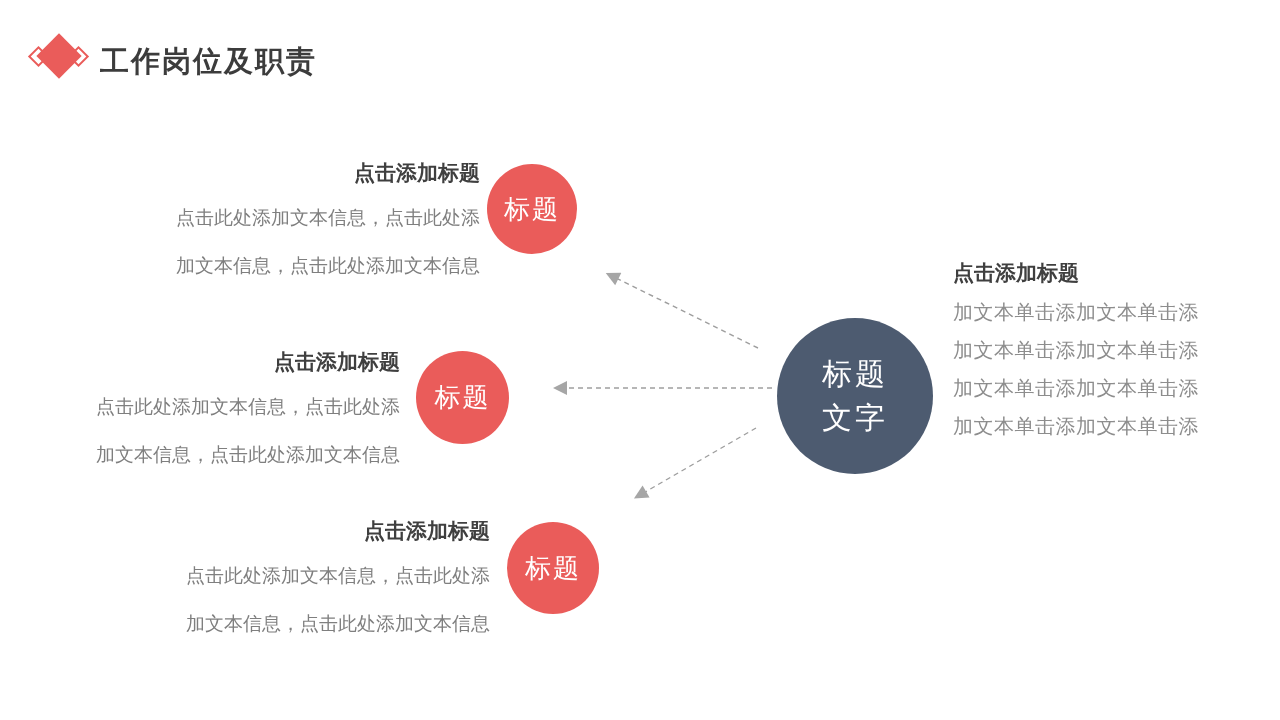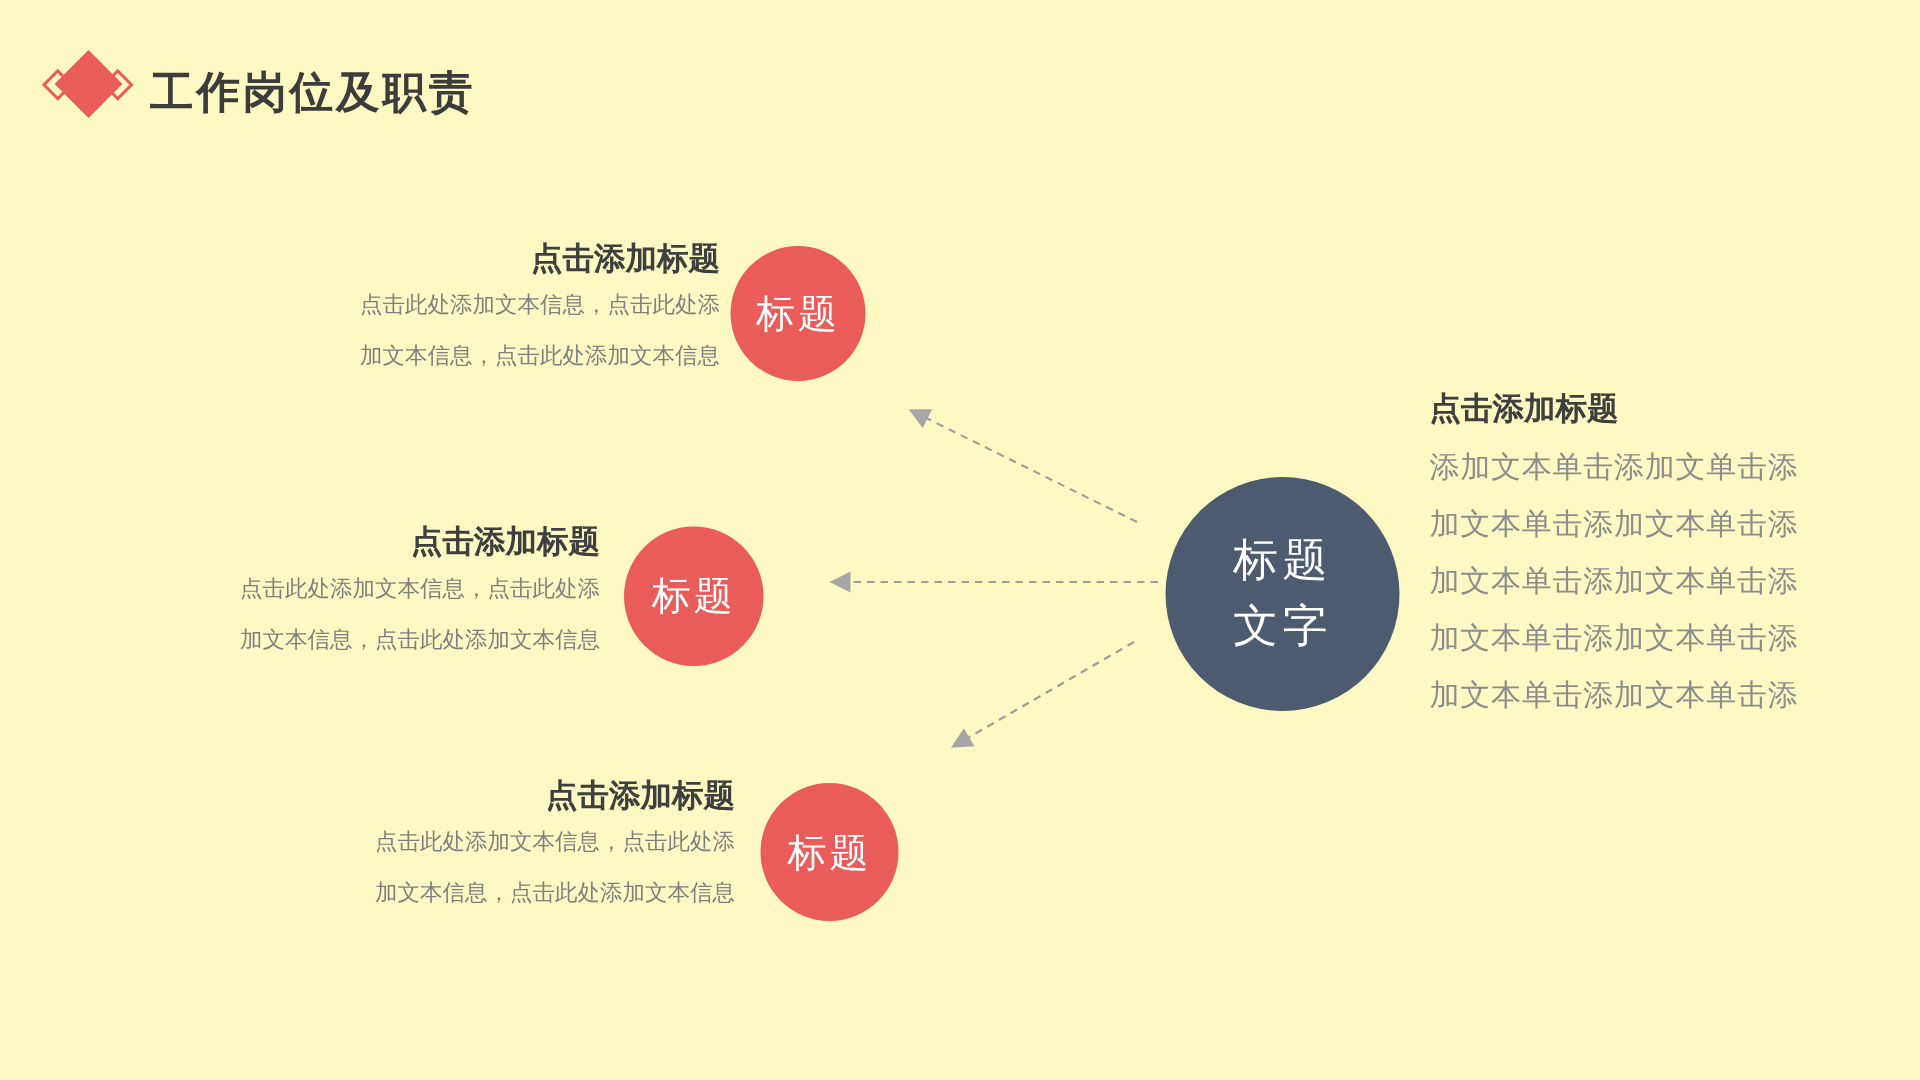--- a/index.html
+++ b/index.html
@@ -1,37 +1,37 @@
 <!DOCTYPE html>
 <html><head>
 <meta charset="utf-8">
 <style>
   * { margin:0; padding:0; box-sizing:border-box; }
   html,body { background:#e9e8e7; }
   .slide {
     position:relative; width:1280px; height:720px;
-    background:#fef9c3; overflow:hidden;
+    background:#ffffff; overflow:hidden;
     font-family:"Liberation Sans","DejaVu Sans",sans-serif;
   }
 
   
   .hdr-icon { position:absolute; left:30px; top:28px; width:60px; height:60px; }
   .chev { position:absolute; top:21px; width:15px; height:15px;
           border:2px solid #ea5c5a; transform:rotate(45deg); background:transparent; }
   .chev-l { left:1px; }
   .chev-r { left:41px; }
   .diamond { position:absolute; left:13px; top:12px; width:32px; height:32px;
              background:#ea5c5a; transform:rotate(45deg); }
   .hdr-title { position:absolute; left:100px; top:42px; font-size:29px;
                font-weight:600; color:#3c3c3c; letter-spacing:2px; white-space:nowrap; }
 
   
   .branch-text { position:absolute; text-align:right; width:350px; }
   .b-heading { font-size:21px; font-weight:bold; color:#3f3f3f; line-height:26px; }
-  .b-body { font-size:15px; color:#7f7f7f; line-height:32px; margin-top:2px; white-space:nowrap; }
+  .b-body { font-size:19px; color:#7f7f7f; line-height:32px; margin-top:16px; white-space:nowrap; }
   #branch1-text { left:130px; top:160px; }
   #branch2-text { left:50px;  top:349px; }
   #branch3-text { left:140px; top:518px; }
 
   
   .badge { position:absolute; border-radius:50%; background:#ea5c5a; color:#ffffff;
            display:flex; align-items:center; justify-content:center;
            font-size:26px; letter-spacing:2px; }
   #badge1 { left:487px; top:164px; width:90px; height:90px; }
   #badge2 { left:416px; top:351px; width:93px; height:93px; }
@@ -95,20 +95,19 @@
   </div>
   <div class="badge" id="badge3">标题</div>
 
   <div id="center-circle">
     <span>标题</span>
     <span>文字</span>
   </div>
 
   <div id="right-panel">
     <div class="rp-heading">点击添加标题</div>
-    <div class="rp-line">添加文本单击添加文单击添</div>
     <div class="rp-line">加文本单击添加文本单击添</div>
     <div class="rp-line">加文本单击添加文本单击添</div>
     <div class="rp-line">加文本单击添加文本单击添</div>
     <div class="rp-line">加文本单击添加文本单击添</div>
   </div>
 
 </div>
 
 </body></html>

